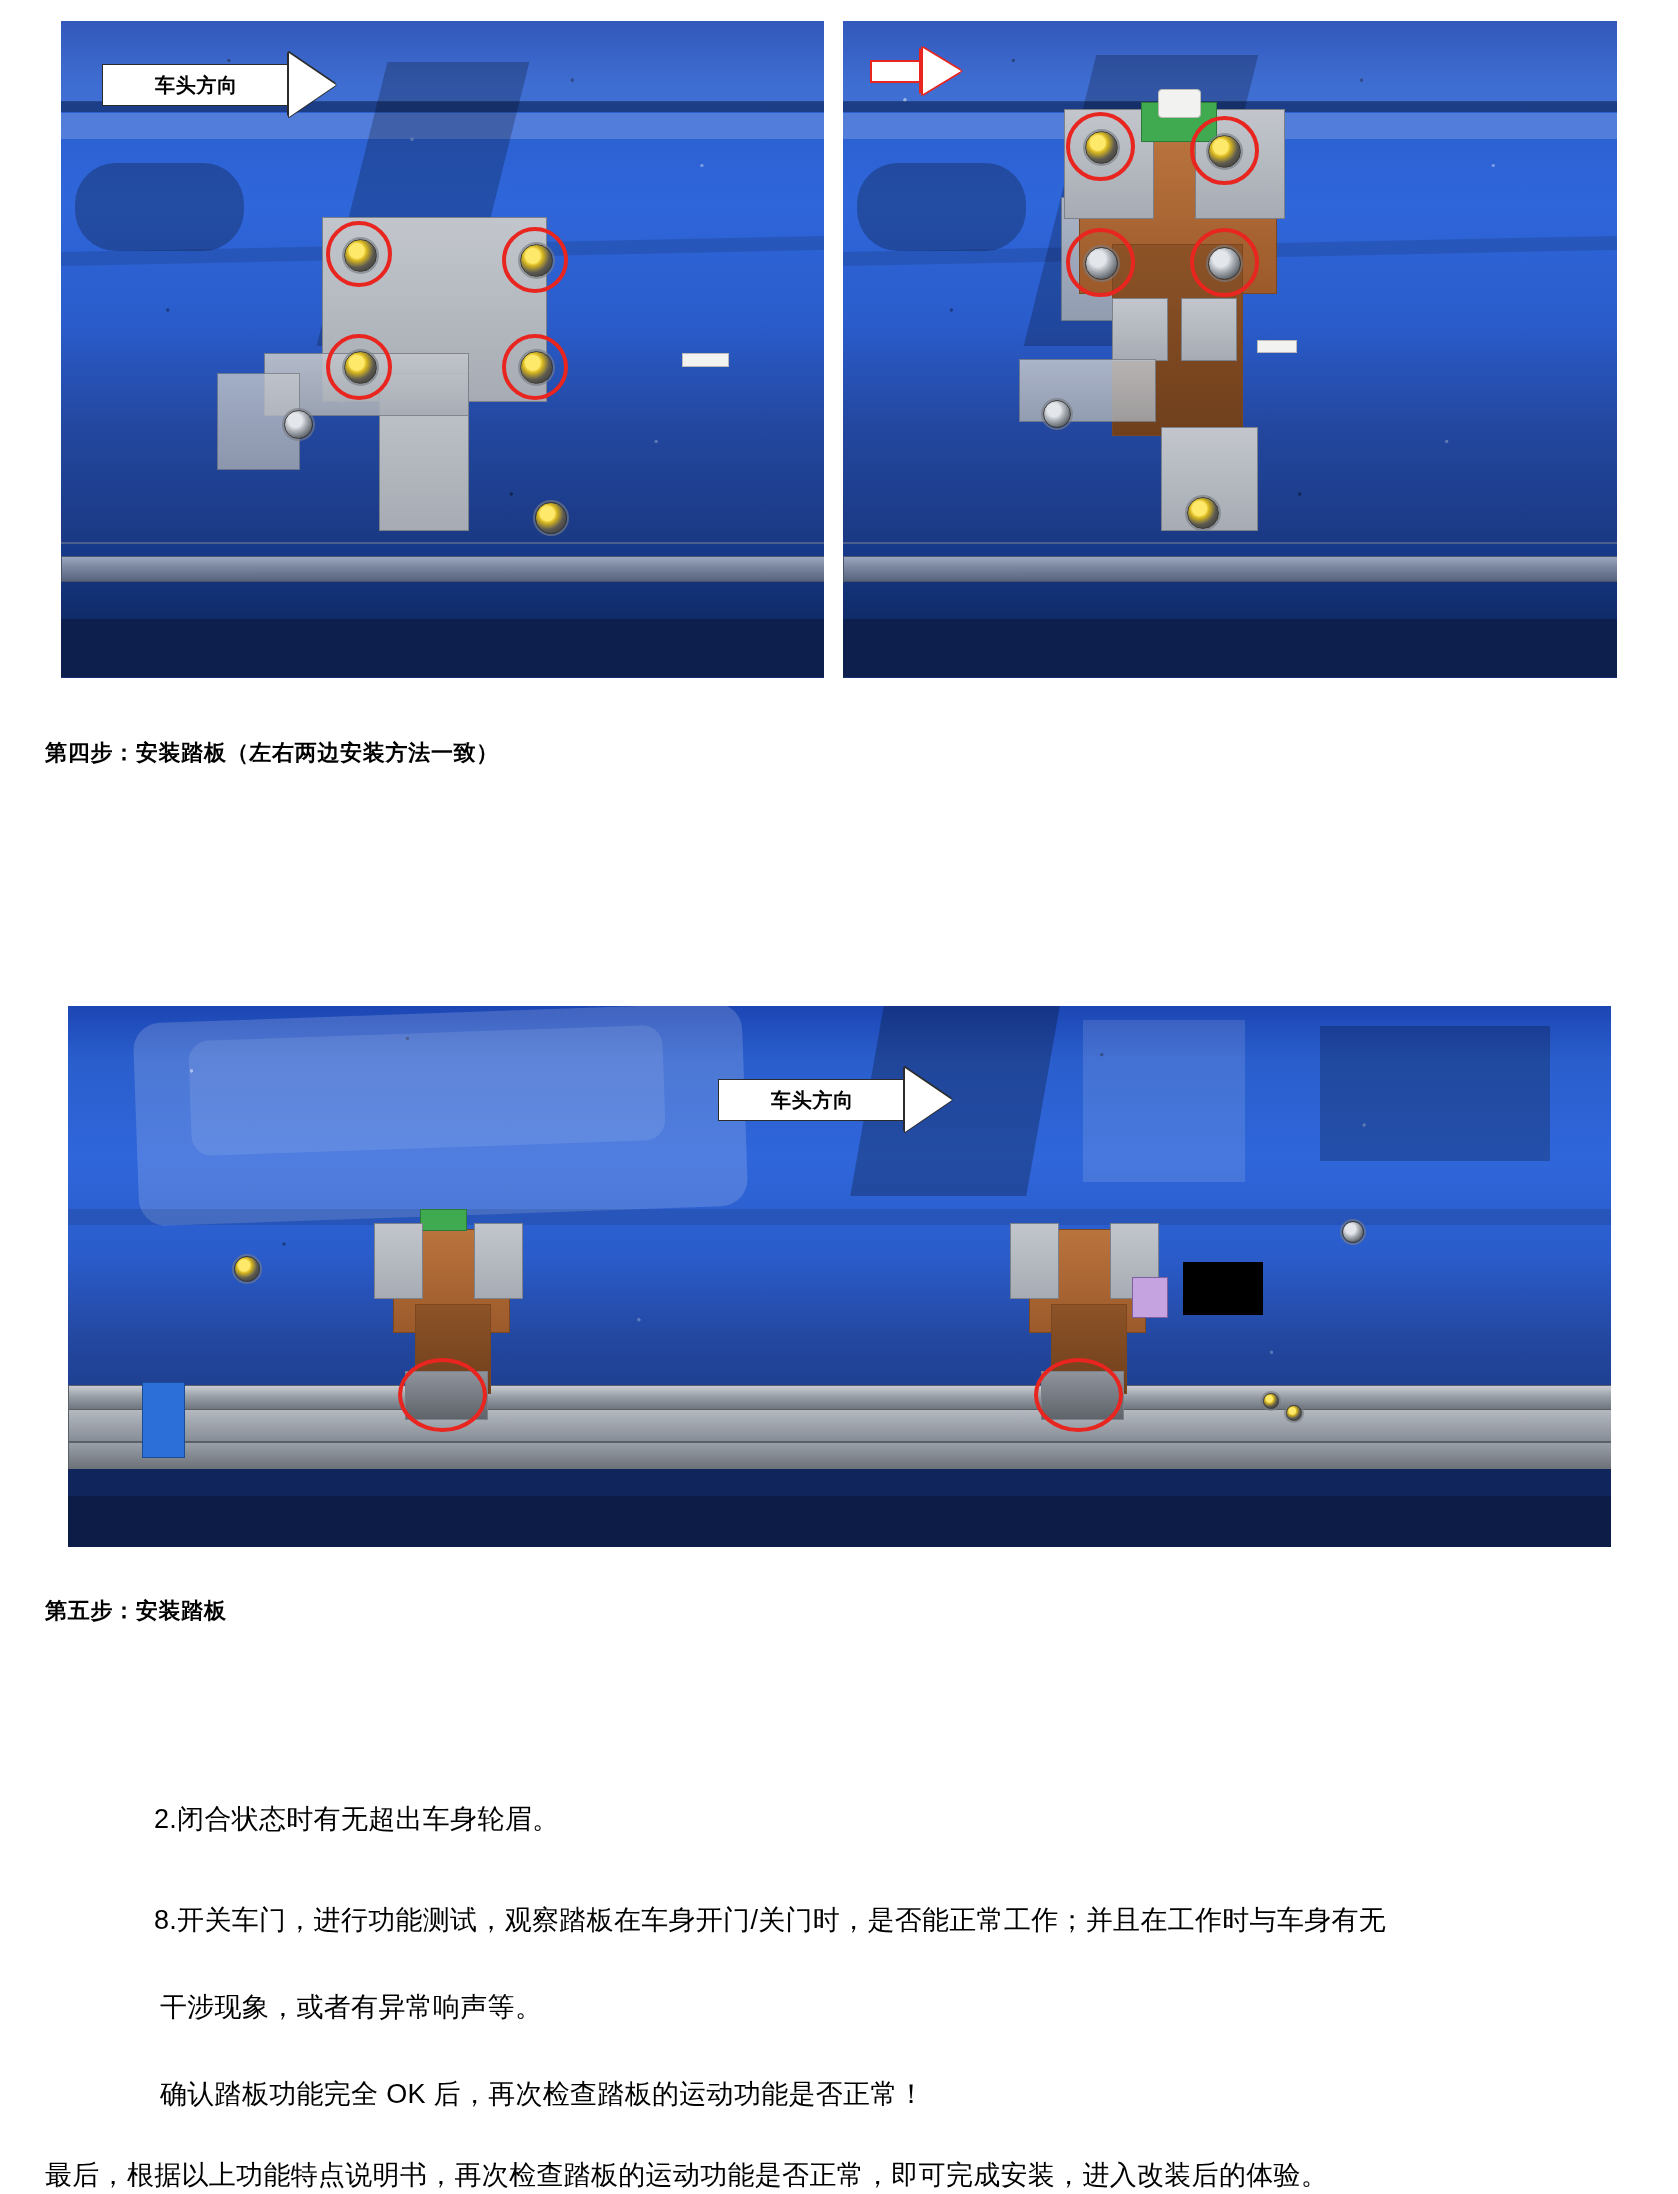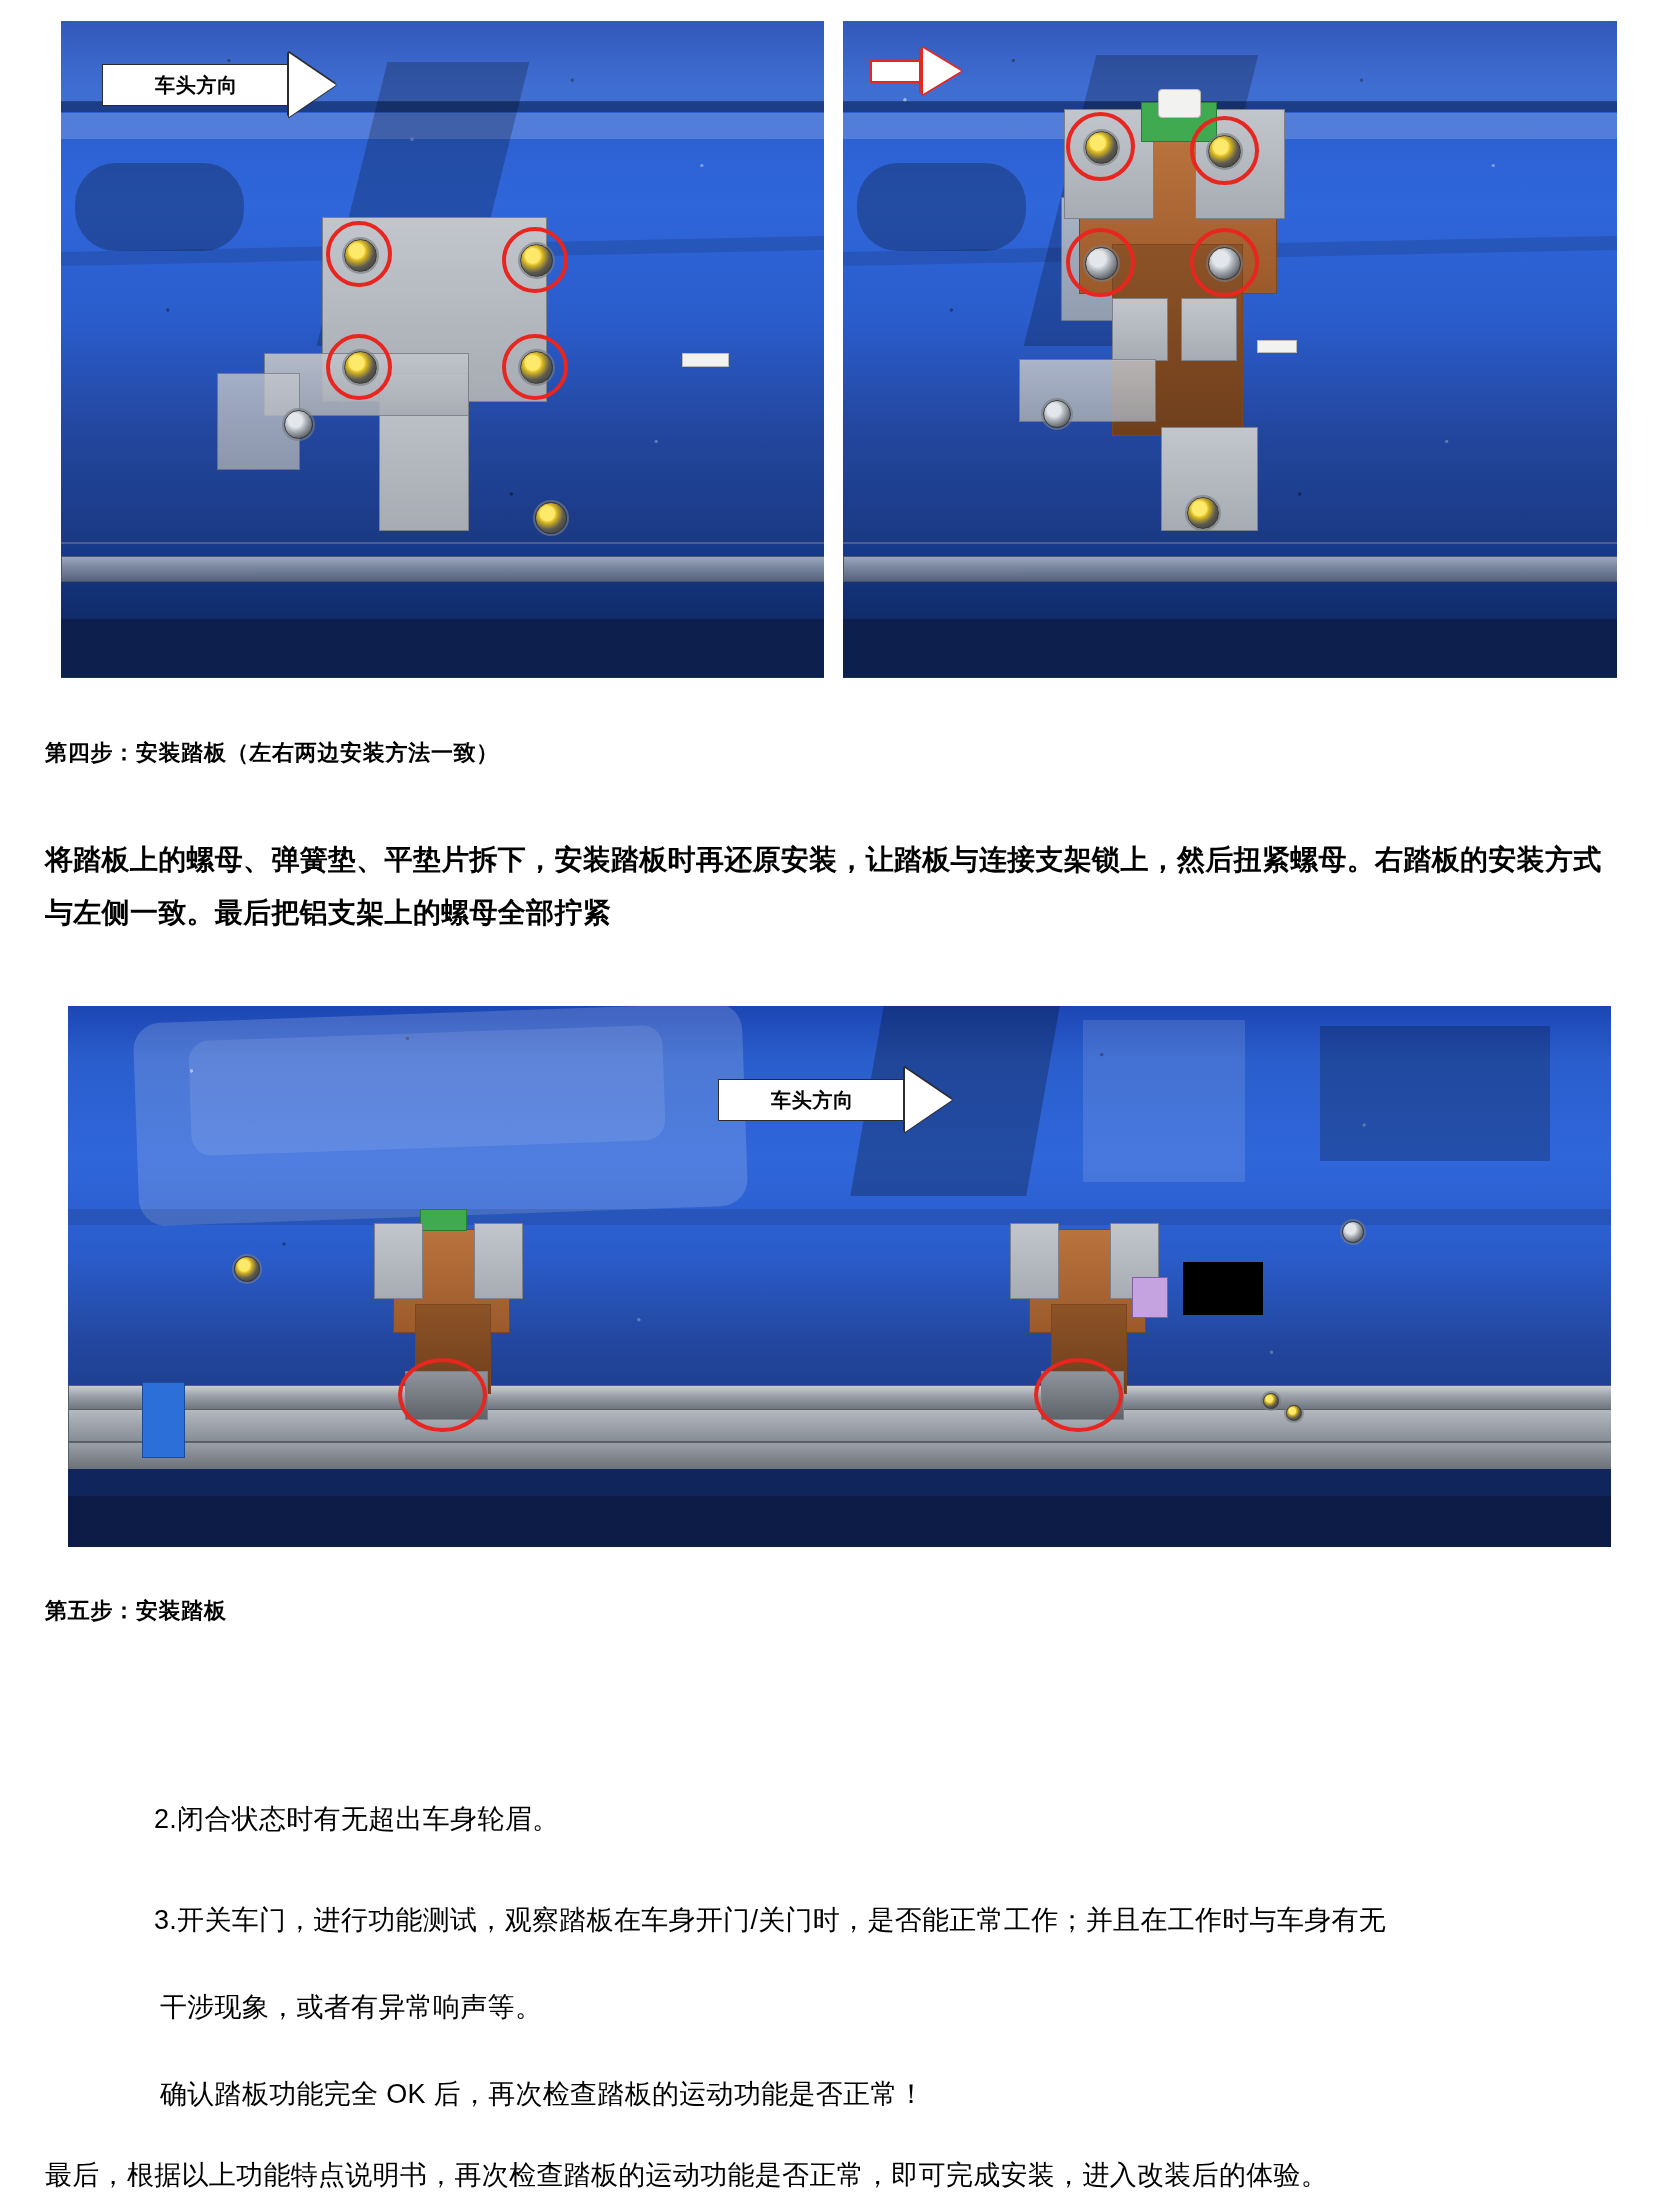--- a/index.html
+++ b/index.html
@@ -295,21 +295,20 @@
 
       <div class="arrow-red" style="left:27px;top:27px;">
         <div class="body"></div>
         <div class="head"></div>
       </div>
     </div>
   </div>
 
   <div class="heading" style="left:45px;top:731px;">第四步：安装踏板（左右两边安装方法一致）</div>
 
-  <div class="para-bold" style="left:45px;top:827px;">将踏板上的螺母、弹簧垫、平垫片拆下，安装踏板时再还原安装，让踏板与连接支架锁上，然后扭紧螺母。右踏板的安装方式与左侧一致。最后把铝支架上的螺母全部拧紧</div>
 
   <div class="photo-wide">
     <div class="scene-bg"></div>
     <div class="speckle"></div>
 
     <div class="band" style="left:68px;top:6.8px;width:609px;height:203px;background:rgba(255,255,255,.16);border-radius:27px;transform:rotate(-2deg);"></div>
     <div class="band" style="left:122px;top:27px;width:474px;height:115px;background:rgba(255,255,255,.10);border-radius:20px;transform:rotate(-2deg);"></div>
     <div class="dark-band" style="left:0;top:203px;width:1543px;height:16px;opacity:.30;"></div>
     <div class="band" style="left:799px;top:0px;width:176px;height:190px;background:rgba(0,0,0,.25);transform:skewX(-10deg);"></div>
     <div class="band" style="left:1015px;top:13.5px;width:162px;height:162px;background:rgba(255,255,255,.12);"></div>
@@ -348,21 +347,21 @@
       <div class="body" style="width:188px;">车头方向</div>
       <div class="head"></div>
     </div>
   </div>
 
   <div class="heading" style="left:45px;top:1589px;">第五步：安装踏板</div>
 
 
   <div class="para" style="left:154px;top:1787px;">2.闭合状态时有无超出车身轮眉。</div>
 
-  <div class="para" style="left:154px;top:1888px;">3.开关车门，进行功能测试，观察踏板在车身开门/关门时，是否能正常工作；并且在工作时与车身有无</div>
+  <div class="para" style="left:154px;top:1888px;">8.开关车门，进行功能测试，观察踏板在车身开门/关门时，是否能正常工作；并且在工作时与车身有无</div>
 
   <div class="para" style="left:160px;top:1975px;">干涉现象，或者有异常响声等。</div>
 
   <div class="para" style="left:160px;top:2062px;">确认踏板功能完全 OK 后，再次检查踏板的运动功能是否正常！</div>
 
   <div class="para" style="left:45px;top:2143px;">最后，根据以上功能特点说明书，再次检查踏板的运动功能是否正常，即可完成安装，进入改装后的体验。</div>
 
 </div>
 
 

